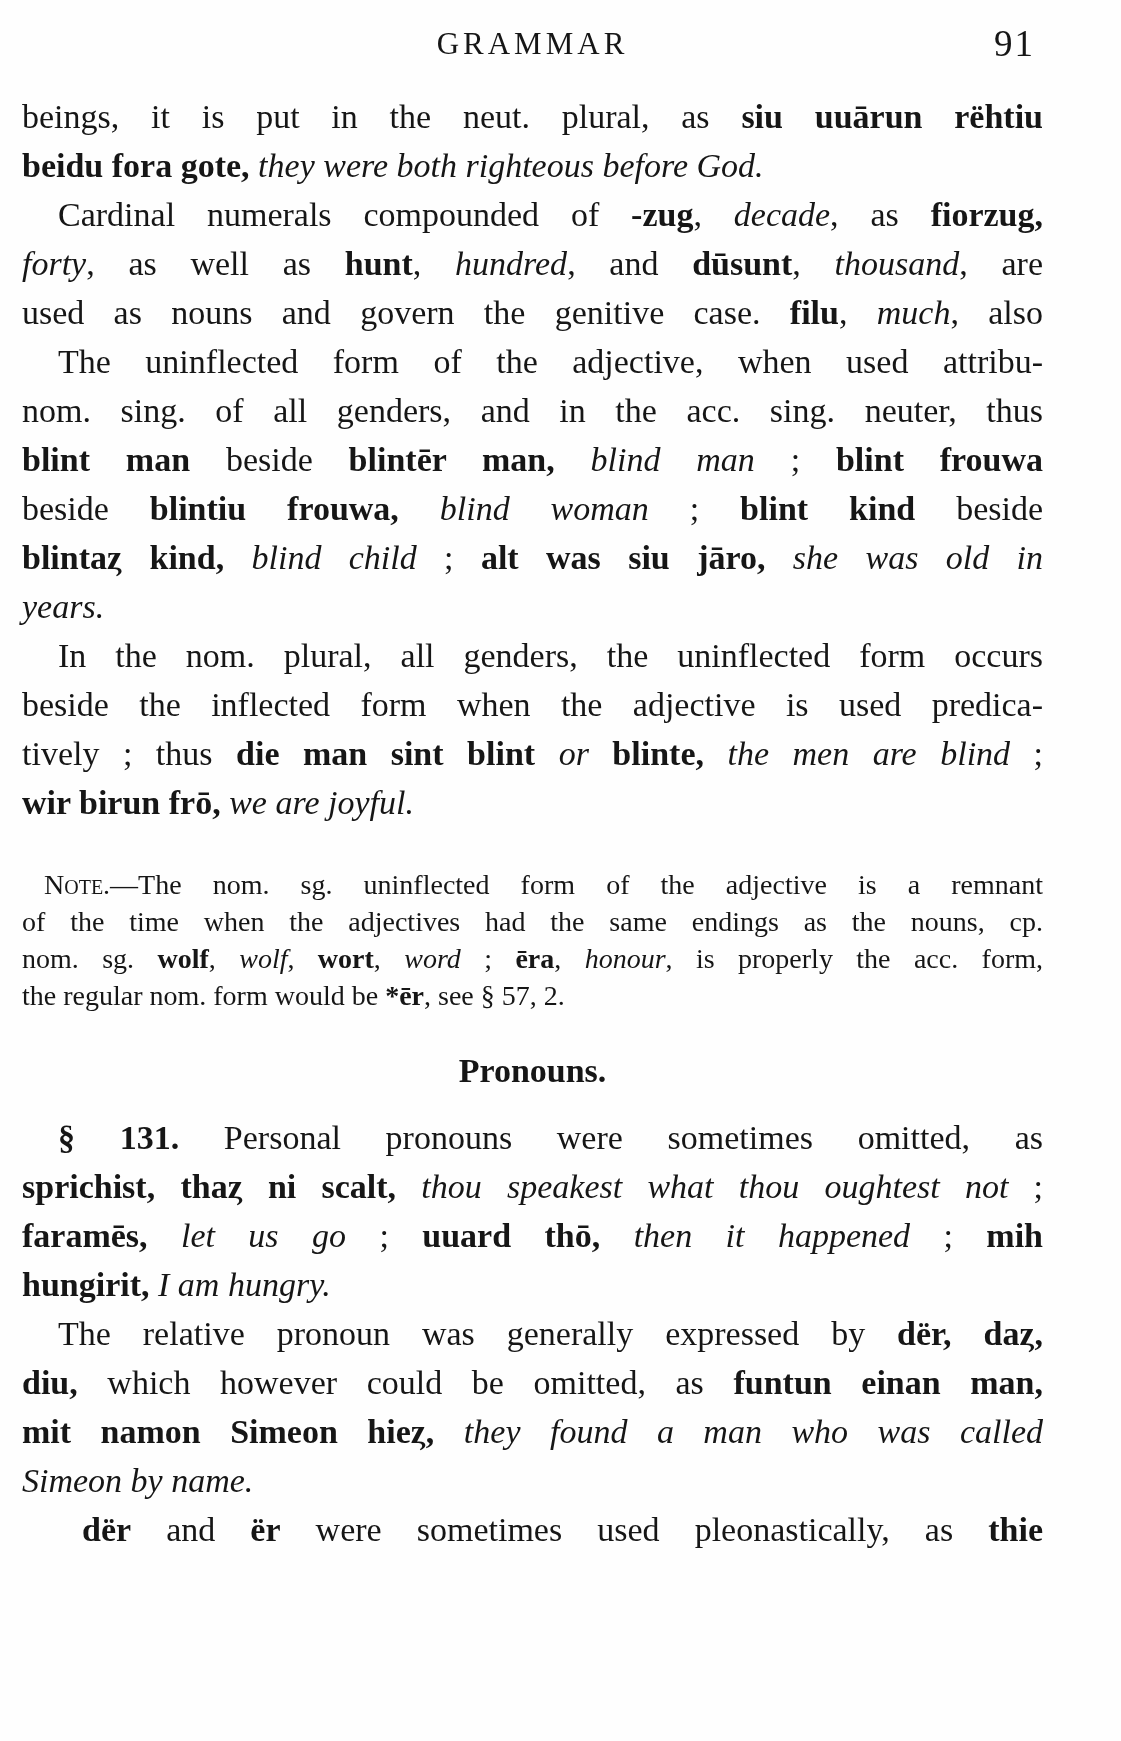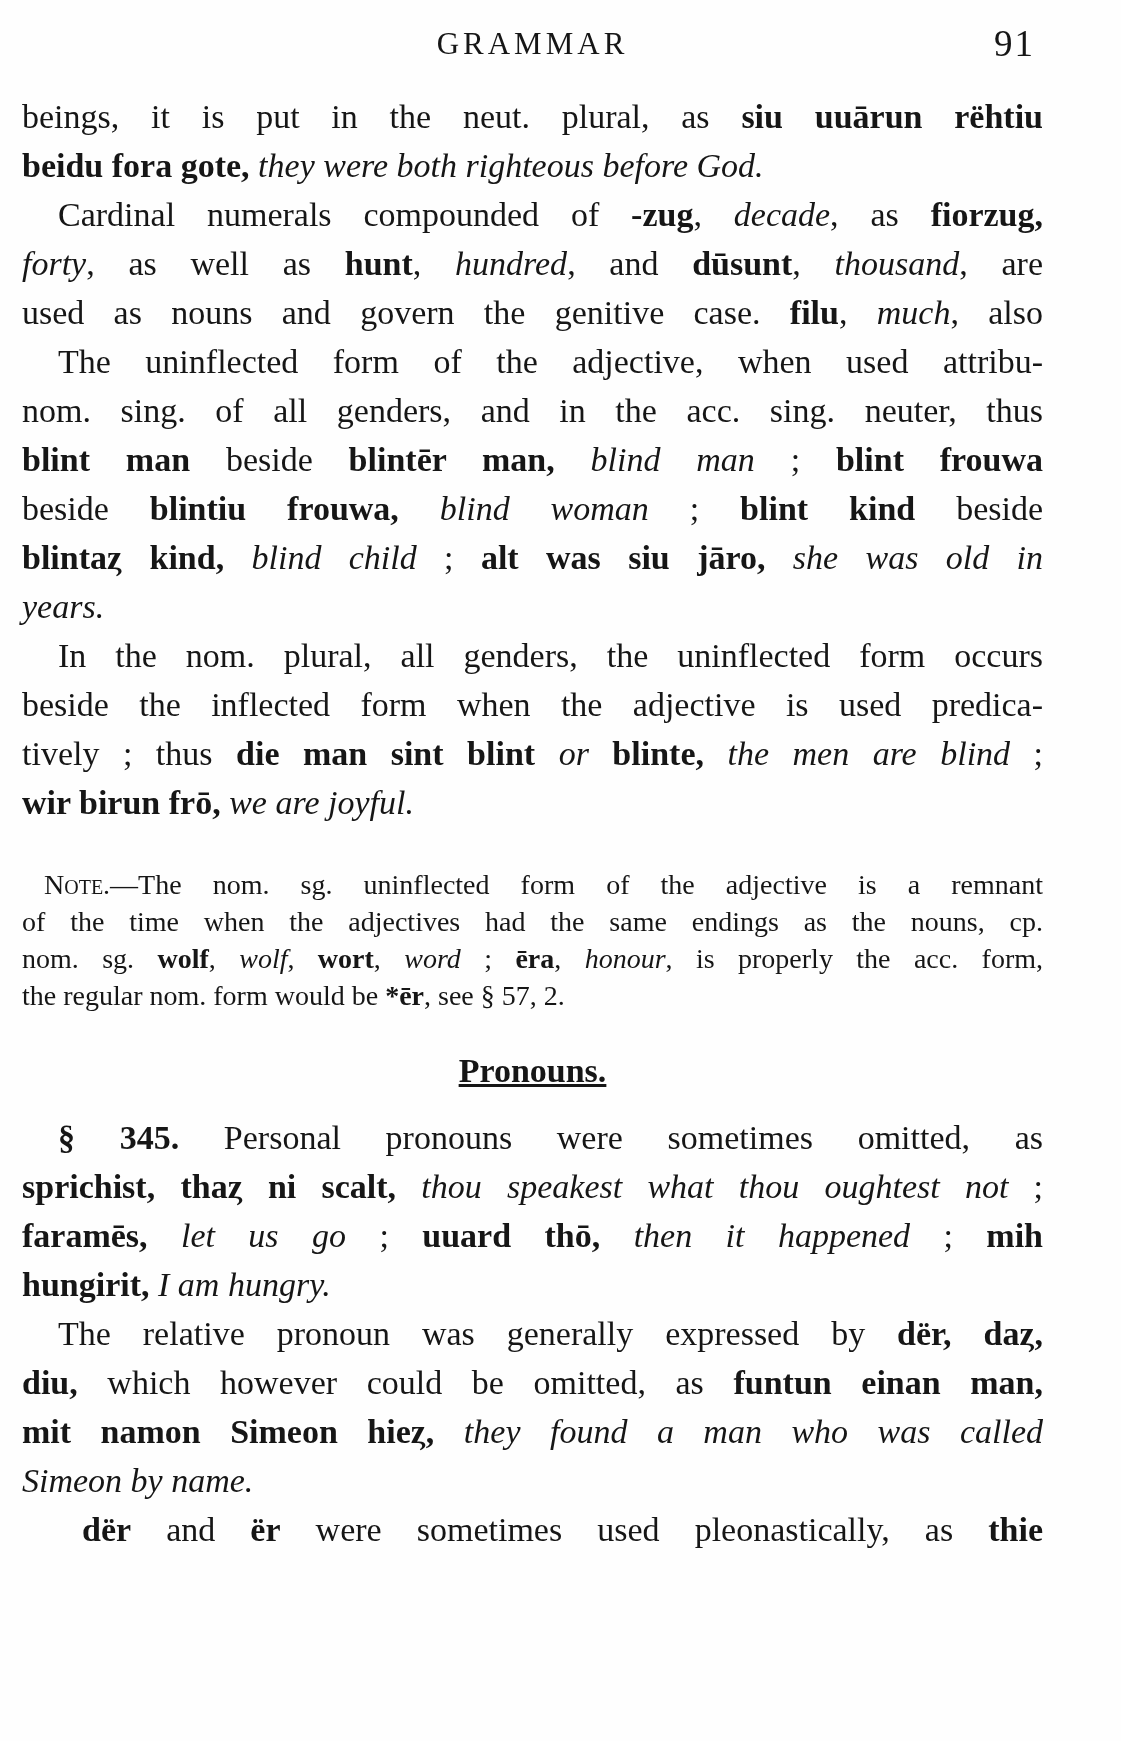--- a/index.html
+++ b/index.html
@@ -34,21 +34,21 @@
   .text-block{
     position:absolute;top:92px;left:22px;width:1021px;
   }
   .line{
     font-size:34px;line-height:49px;
     text-align:justify;
     text-align-last:justify;
     white-space:normal;
   }
   .line.last{text-align-last:left;}
-  .line.center{text-align:left;text-align-last:center;text-decoration:underline;}
+  .line.center{text-align:left;text-align-last:center;}
   .line.indent{text-indent:36px;}
   .line.indent2{text-indent:60px;}
   .line.small{font-size:28px;line-height:37px;}
   .line.small.indent{text-indent:22px;}
   .b{font-weight:bold;}
   .i{font-style:italic;}
   .sc{font-variant:small-caps;}
   .n{font-style:normal;font-weight:normal;}
 </style>
 </head>
@@ -73,21 +73,21 @@
       <div class="line last"><span class="i">years.</span></div>
       <div class="line indent"><span class="n">In the nom. plural, all genders, the uninflected form occurs</span></div>
       <div class="line"><span class="n">beside the inflected form when the adjective is used predica-</span></div>
       <div class="line"><span class="n">tively ; thus </span><span class="b">die man sint blint</span><span class="n"> </span><span class="i">or</span><span class="n"> </span><span class="b">blinte,</span><span class="n"> </span><span class="i">the men are blind</span><span class="n"> ;</span></div>
       <div class="line last"><span class="b">wir birun frō,</span><span class="n"> </span><span class="i">we are joyful.</span></div>
       <div class="line small indent" style="margin-top: 39px;"><span class="sc">Note.</span><span class="n">—The nom. sg. uninflected form of the adjective is a remnant</span></div>
       <div class="line small"><span class="n">of the time when the adjectives had the same endings as the nouns, cp.</span></div>
       <div class="line small"><span class="n">nom. sg. </span><span class="b">wolf</span><span class="n">, </span><span class="i">wolf</span><span class="n">, </span><span class="b">wort</span><span class="n">, </span><span class="i">word</span><span class="n"> ; </span><span class="b">ēra</span><span class="n">, </span><span class="i">honour</span><span class="n">, is properly the acc. form,</span></div>
       <div class="line small last"><span class="n">the regular nom. form would be </span><span class="b">*ēr</span><span class="n">, see § 57, 2.</span></div>
       <div class="line center" style="margin-top: 32px;"><span class="b">Pronouns.</span></div>
-      <div class="line indent" style="margin-top: 18px;"><span class="b">§ 345.</span><span class="n"> Personal pronouns were sometimes omitted, as</span></div>
+      <div class="line indent" style="margin-top: 18px;"><span class="b">§ 131.</span><span class="n"> Personal pronouns were sometimes omitted, as</span></div>
       <div class="line"><span class="b">sprichist, thaȥ ni scalt,</span><span class="n"> </span><span class="i">thou speakest what thou oughtest not</span><span class="n"> ;</span></div>
       <div class="line"><span class="b">faramēs,</span><span class="n"> </span><span class="i">let us go</span><span class="n"> ; </span><span class="b">uuard thō,</span><span class="n"> </span><span class="i">then it happened</span><span class="n"> ; </span><span class="b">mih</span></div>
       <div class="line last"><span class="b">hungirit,</span><span class="n"> </span><span class="i">I am hungry.</span></div>
       <div class="line indent"><span class="n">The relative pronoun was generally expressed by </span><span class="b">dër, daȥ,</span></div>
       <div class="line"><span class="b">diu,</span><span class="n"> which however could be omitted, as </span><span class="b">funtun einan man,</span></div>
       <div class="line"><span class="b">mit namon Simeon hieȥ,</span><span class="n"> </span><span class="i">they found a man who was called</span></div>
       <div class="line last"><span class="i">Simeon by name.</span></div>
       <div class="line indent2"><span class="b">dër</span><span class="n"> and </span><span class="b">ër</span><span class="n"> were sometimes used pleonastically, as </span><span class="b">thie</span></div>
     </div>
 </div>

